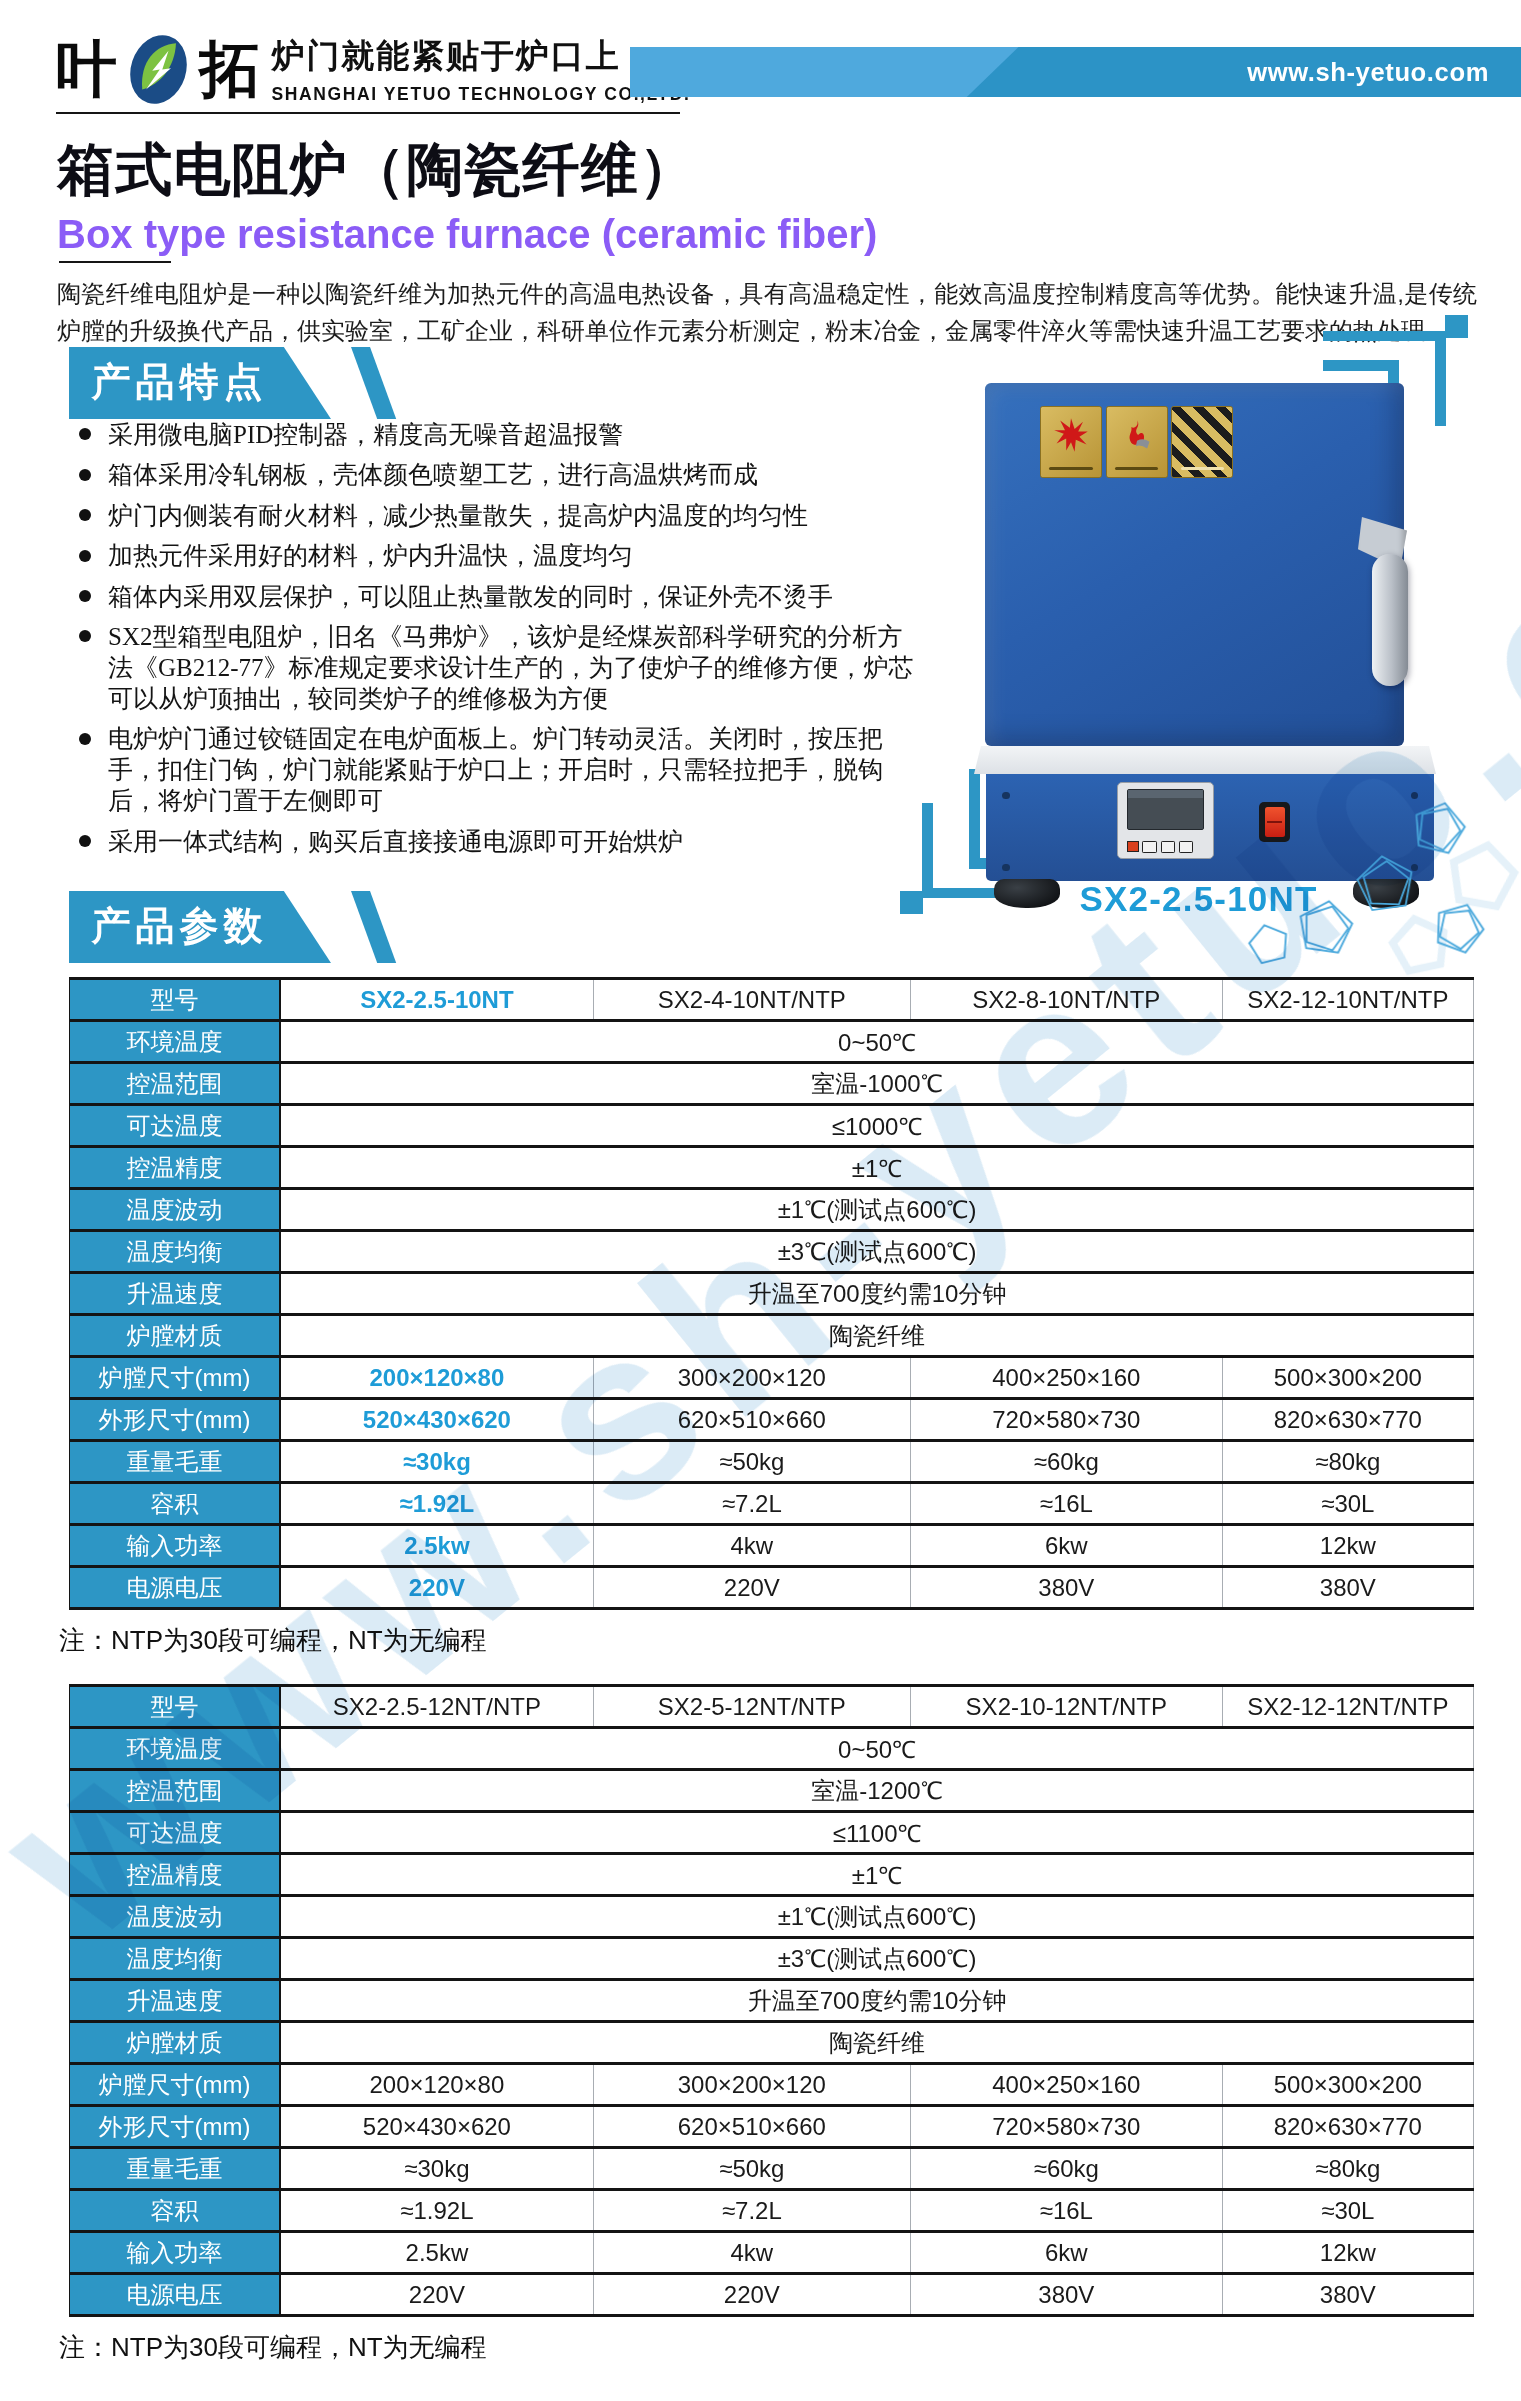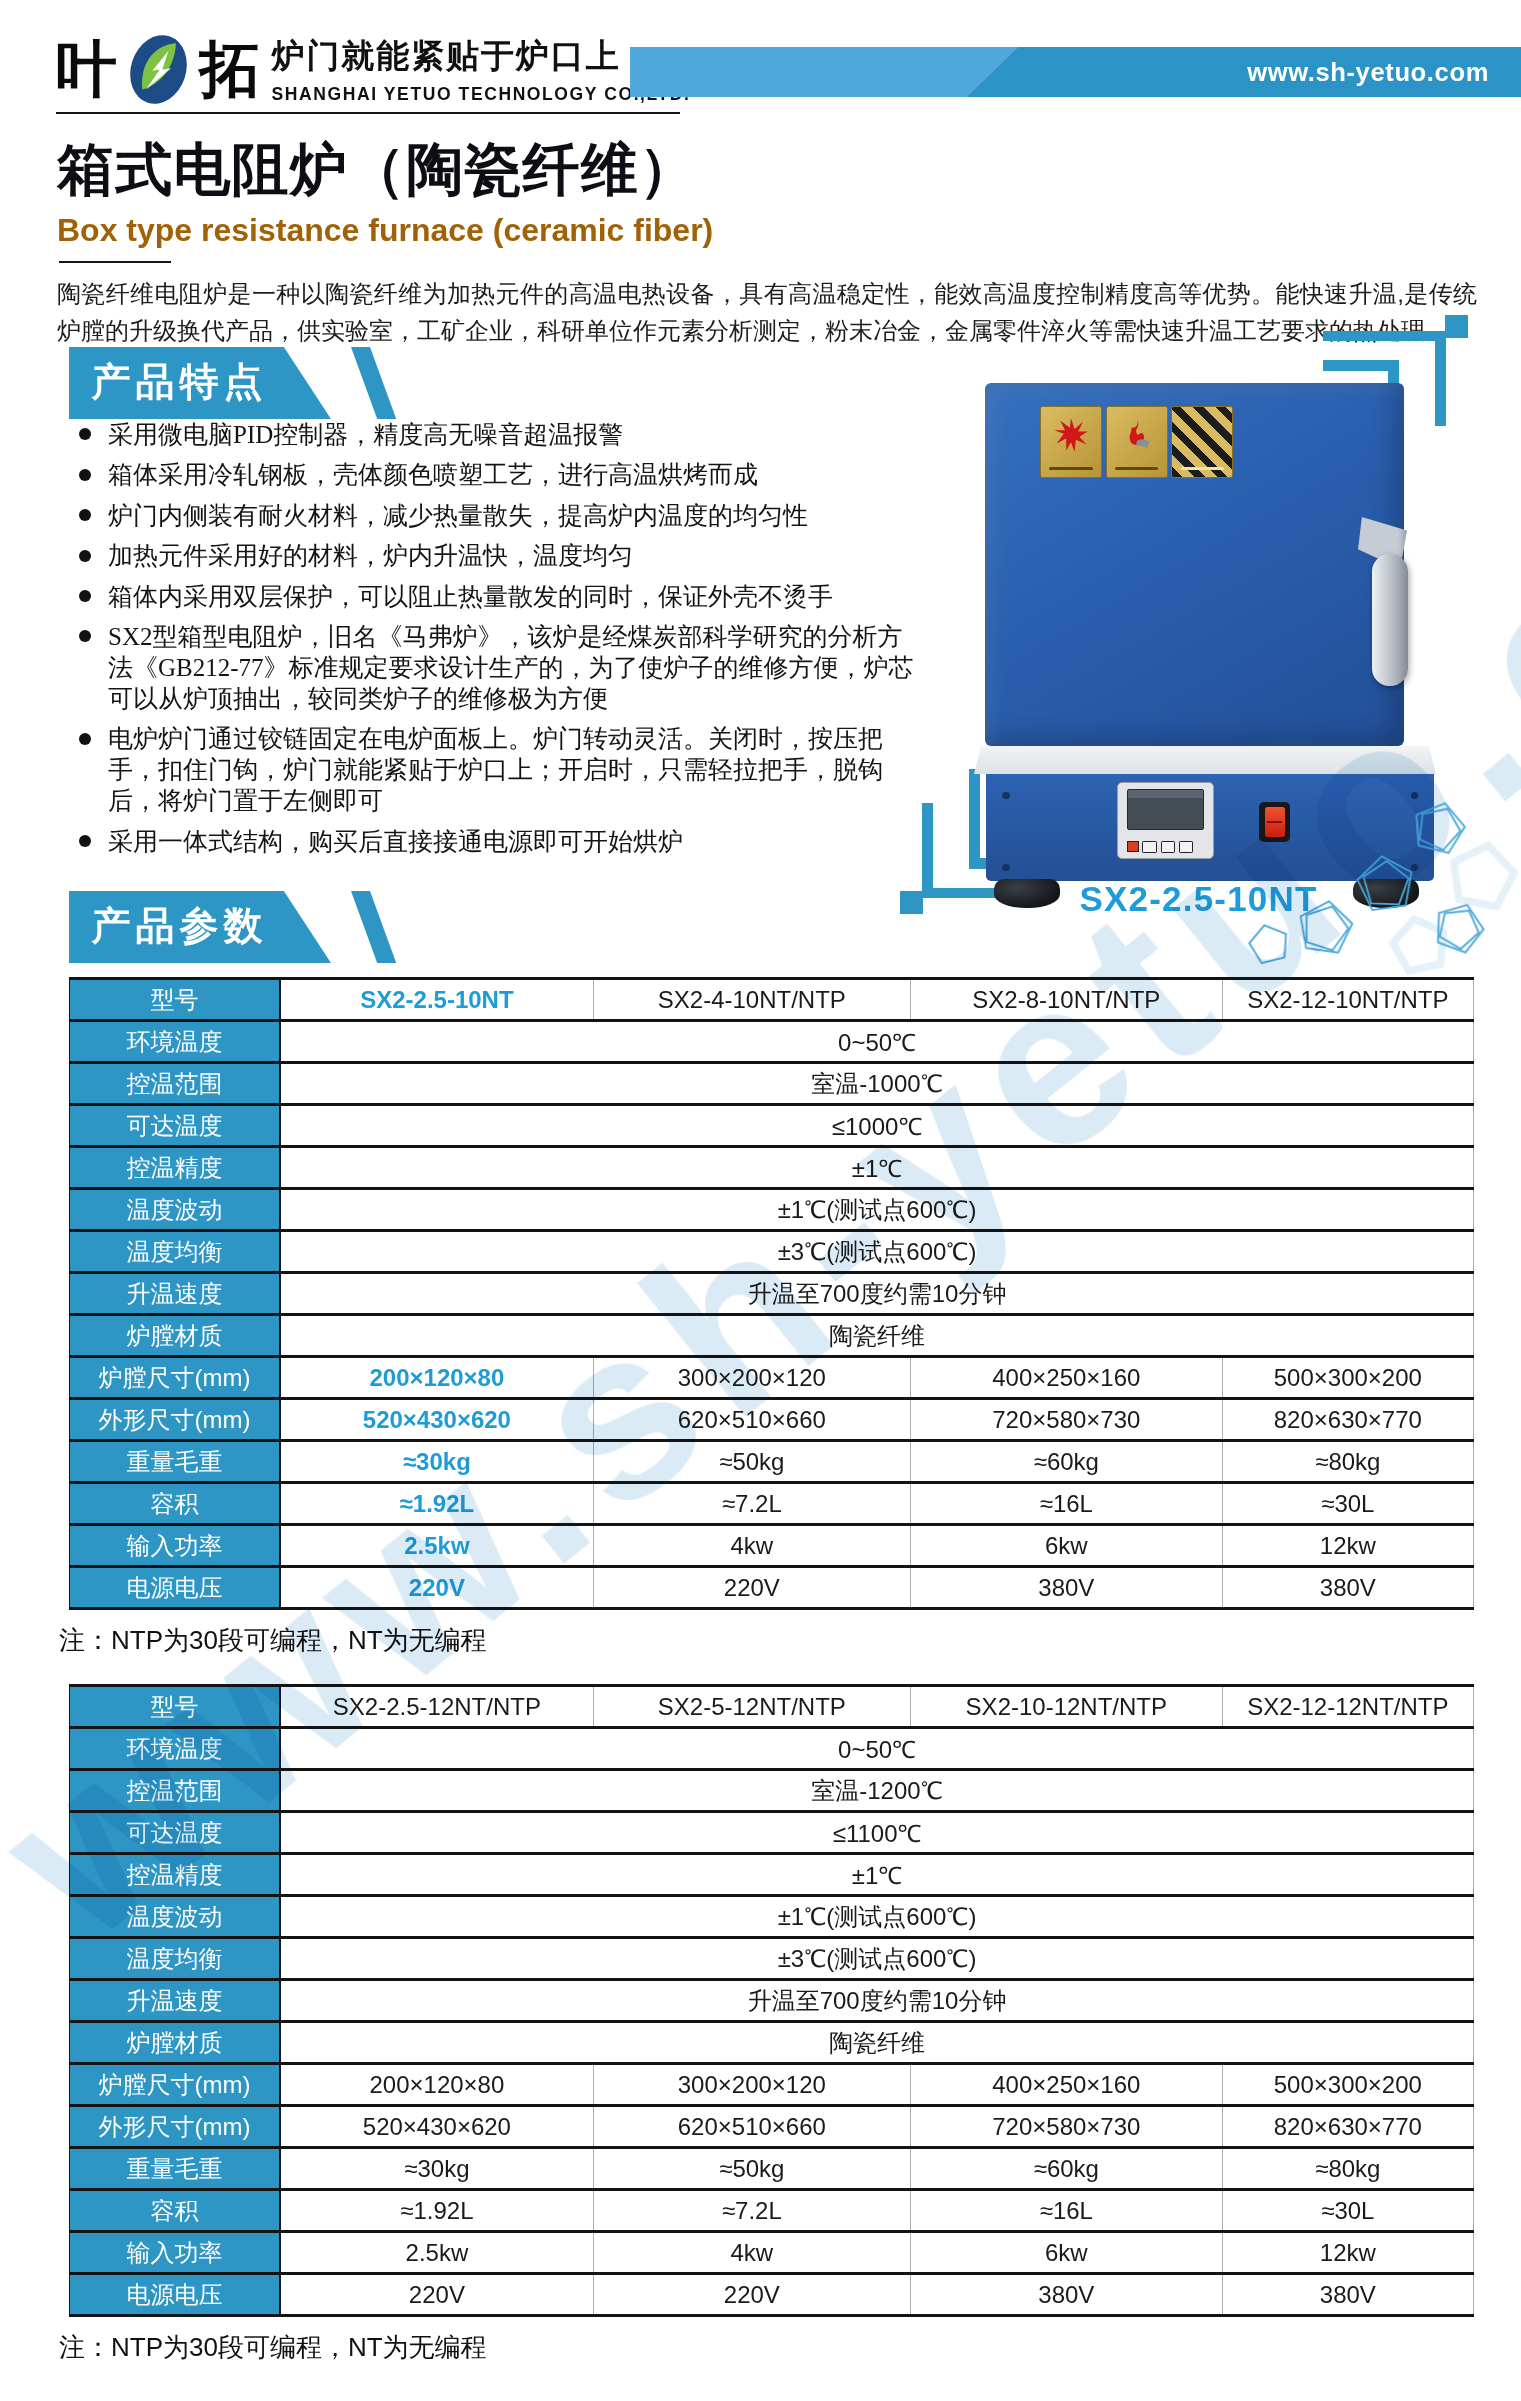--- a/index.html
+++ b/index.html
@@ -18,21 +18,21 @@
   
   .site-banner{position:absolute;left:630px;top:47px;width:891px;height:50px;background:#2C93C6;}
   .site-banner::before{content:"";position:absolute;inset:0;background:#4FA9DD;
         clip-path:polygon(0 0,43.6% 0,37.8% 100%,0 100%);}
   .site-url{position:absolute;right:32px;top:0;height:50px;line-height:50px;
         color:#ffffff;font-size:25.6px;font-weight:600;letter-spacing:0.6px;}
 
   
   .title-cn{position:absolute;left:57px;top:132px;font-size:57px;font-weight:900;
         letter-spacing:1.2px;color:#0d0d15;}
-  .title-en{position:absolute;left:57px;top:212px;font-size:32px;font-weight:700;color:#a16207;}
+  .title-en{position:absolute;left:57px;top:212px;font-size:40px;font-weight:700;color:#8b5cf6;}
   .title-underline{position:absolute;left:59px;top:261px;width:112px;height:1.9px;background:#151515;}
 
   
   .intro{position:absolute;left:57px;top:275px;width:1420px;font-size:24px;
         line-height:37px;color:#1c1c1c;text-align:justify;}
 
   
   .sec-banner{position:absolute;height:72px;}
   .sec-main{position:relative;width:262px;height:72px;background:#2D96C5;
         clip-path:polygon(0 0,82% 0,100% 100%,0 100%);}

